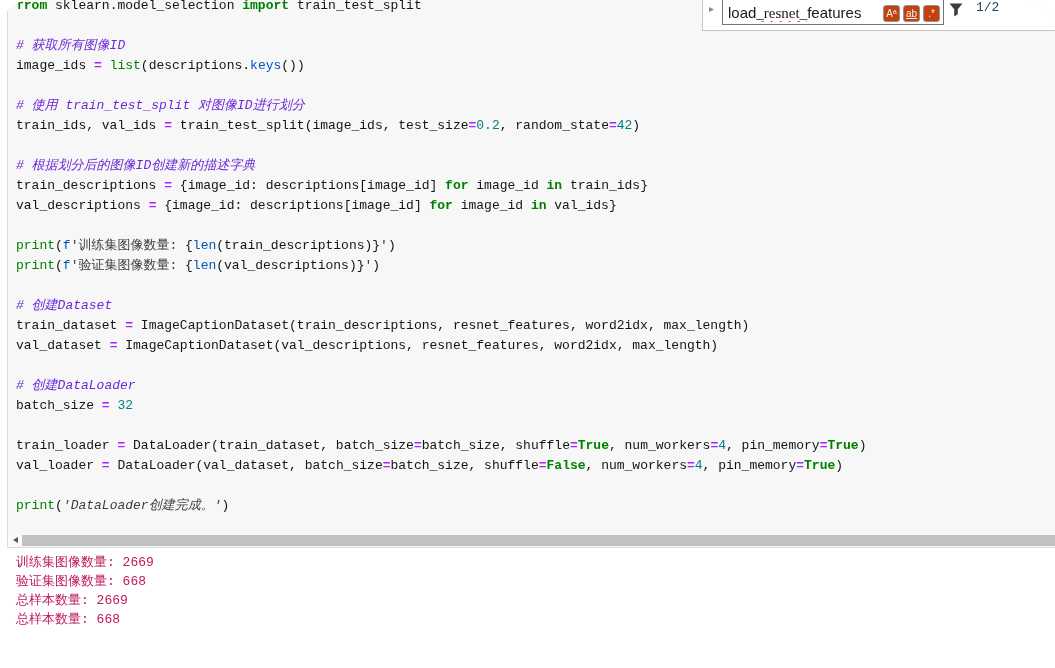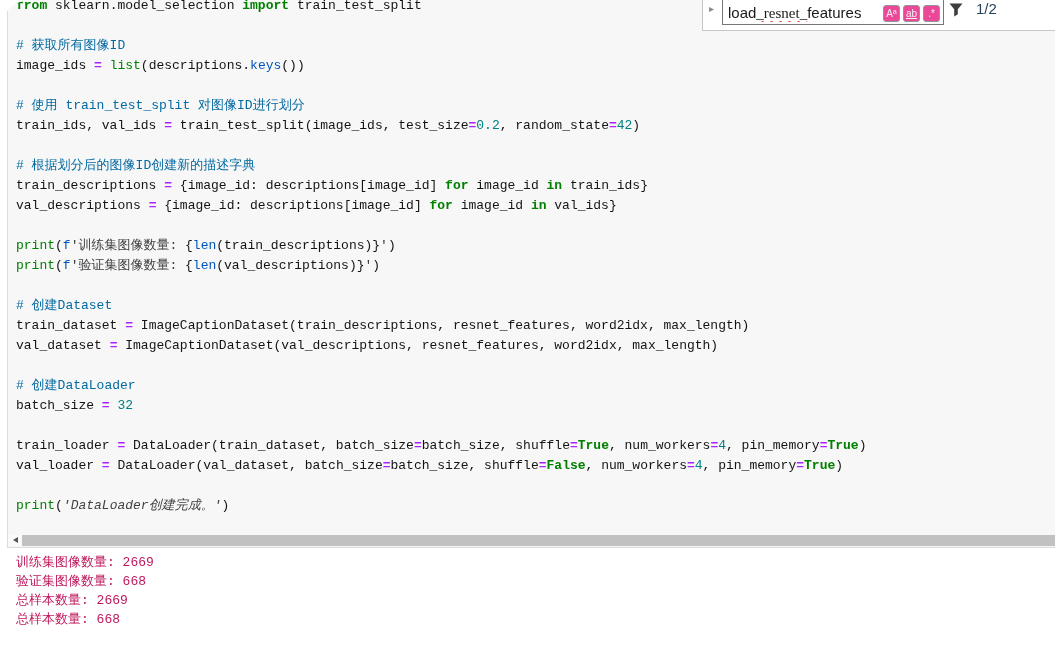--- a/index.html
+++ b/index.html
@@ -19,21 +19,21 @@
     font-size:13px; line-height:20px; white-space:pre; color:#141414;
   }
   .code-line { white-space:pre; }
   .tk-kw  { color:#008000; font-weight:bold; }
   .tk-bi  { color:#008000; }
   .tk-fn  { color:#0055bb; }
   .tk-str { color:#404040;font-style:italic; }
   .tk-fstr{ color:#404040; }
   .tk-num { color:#008080; }
   .tk-op  { color:#aa22ff; font-weight:bold; }
-  .tk-cmt { color:#0369a1; }
+  .tk-cmt { color:#6d28d9; font-style:italic; }
   .tk-p   { color:#141414; }
 
   
   .hscrollbar {
     position:absolute; left:0; right:0; bottom:1px; height:11px;
     background:#fafafa;
   }
   .scroll-arrow-left {
     position:absolute; left:5px; top:2px; width:0; height:0;
     border-top:3.5px solid transparent; border-bottom:3.5px solid transparent;
@@ -59,28 +59,28 @@
   }
   .find-text {
     flex:1; font-size:15px; color:#1a1a1a; white-space:pre; overflow:hidden;
   }
   .misspelled {
     text-decoration:underline wavy #e51400;
     text-decoration-skip-ink:none; text-underline-offset:2px;font-family:Liberation Serif, serif;
   }
   .toggles { display:flex; gap:3px; margin-left:2px; }
   .toggle-chip {
-    width:17px; height:17px; background:#ec4899; border:1px solid #949494;
+    width:17px; height:17px; background:#c2410c; border:1px solid #949494;
     border-radius:3px; color:#f2f2f2; font-size:10px; line-height:15px;
     text-align:center; cursor:pointer; overflow:hidden; white-space:nowrap;
   }
   .toggle-chip.ww span { text-decoration:underline; }
   .filter-icon { position:absolute; left:246px; top:16px; cursor:pointer; }
   .match-count {
-    position:absolute; left:273px; top:13px; font-size:15px; color:#29435f;
+    position:absolute; left:273px; top:13px; font-size:13px; color:#29435f;font-family:Liberation Mono, monospace;
   }
 
   
   .output {
     position:absolute; left:16px; top:553px;
     font-family:"Liberation Mono","DejaVu Sans Mono",monospace;
     font-size:13px; line-height:19px; color:#be185d; white-space:pre;
   }
 
   

